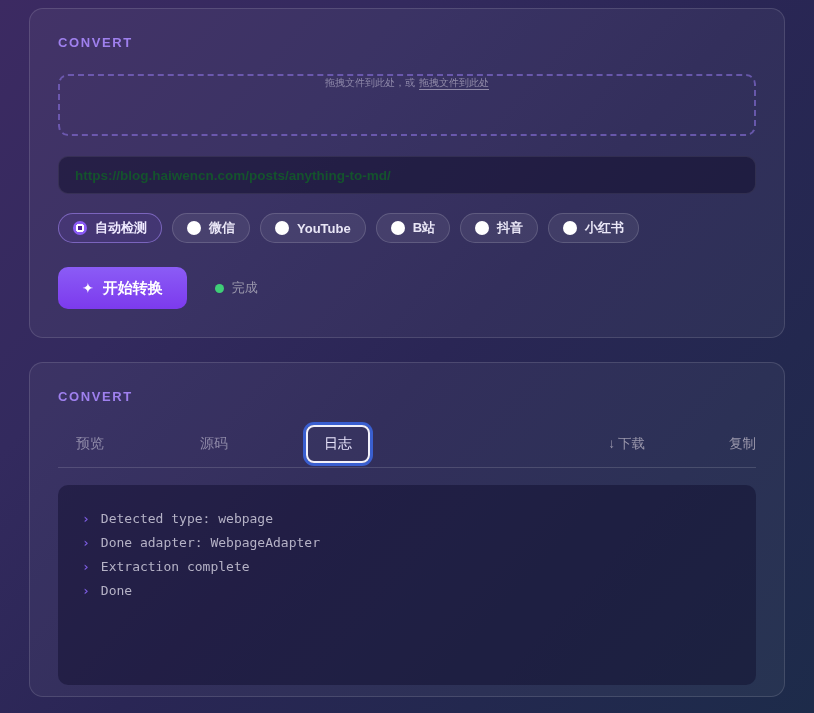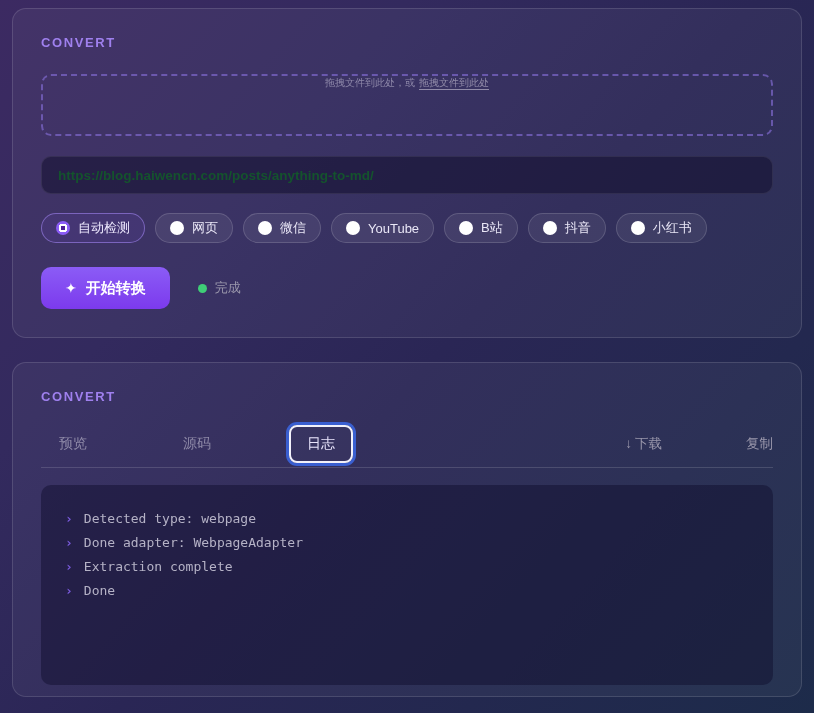--- a/index.html
+++ b/index.html
@@ -2,21 +2,21 @@
 <html><head>
 <meta charset="utf-8">
 <style>
   * { margin: 0; padding: 0; box-sizing: border-box; }
   html, body { width: 814px; height: 713px; overflow: hidden; }
   body {
     font-family: "Liberation Sans", "DejaVu Sans", sans-serif;
     background: linear-gradient(132deg, #3c2a62 0%, #332a5e 28%, #2a2655 52%, #23284f 76%, #1d2b4a 100%);
     color: #e7e4f5;
   }
-  .page { position: relative; width: 814px; height: 713px; padding: 8px 12px; }
+  .page { position: relative; width: 814px; height: 713px; padding: 8px 29px; }
 
   .panel {
     background: rgba(255,255,255,0.045);
     border: 1px solid rgba(255,255,255,0.13);
     border-radius: 14px;
     padding: 26px 28px;
   }
   .panel.convert { height: 330px; }
   .panel.result { height: 335px; margin-top: 24px; }
 
@@ -72,20 +72,21 @@
     gap: 8px;
     height: 30px;
     padding: 0 14px;
     border-radius: 999px;
     background: rgba(255,255,255,0.07);
     border: 1px solid rgba(255,255,255,0.15);
     font-size: 13px;
     color: #e9e6f6;
     cursor: pointer;
     white-space: nowrap;
+    font-weight: bold;
   }
   .pill .radio {
     width: 14px; height: 14px;
     border-radius: 50%;
     background: #ffffff;
     flex: 0 0 auto;
   }
   .pill.selected {
     border-color: rgba(167,139,250,0.55);
     background: rgba(139,92,246,0.10);
@@ -181,24 +182,20 @@
       <span>拖拽文件到此处，或</span>
       <span class="pick-link">拖拽文件到此处</span>
     </div>
 
     <input class="url-input" type="text" value="https://blog.haiwencn.com/posts/anything-to-md/" style="">
 
     <div class="pill-row">
       <div class="pill selected">
         <span class="radio"></span>
         <span>自动检测</span>
-      </div>
-      <div class="pill">
-        <span class="radio"></span>
-        <span>网页</span>
       </div>
       <div class="pill">
         <span class="radio"></span>
         <span>微信</span>
       </div>
       <div class="pill">
         <span class="radio"></span>
         <span>YouTube</span>
       </div>
       <div class="pill">

